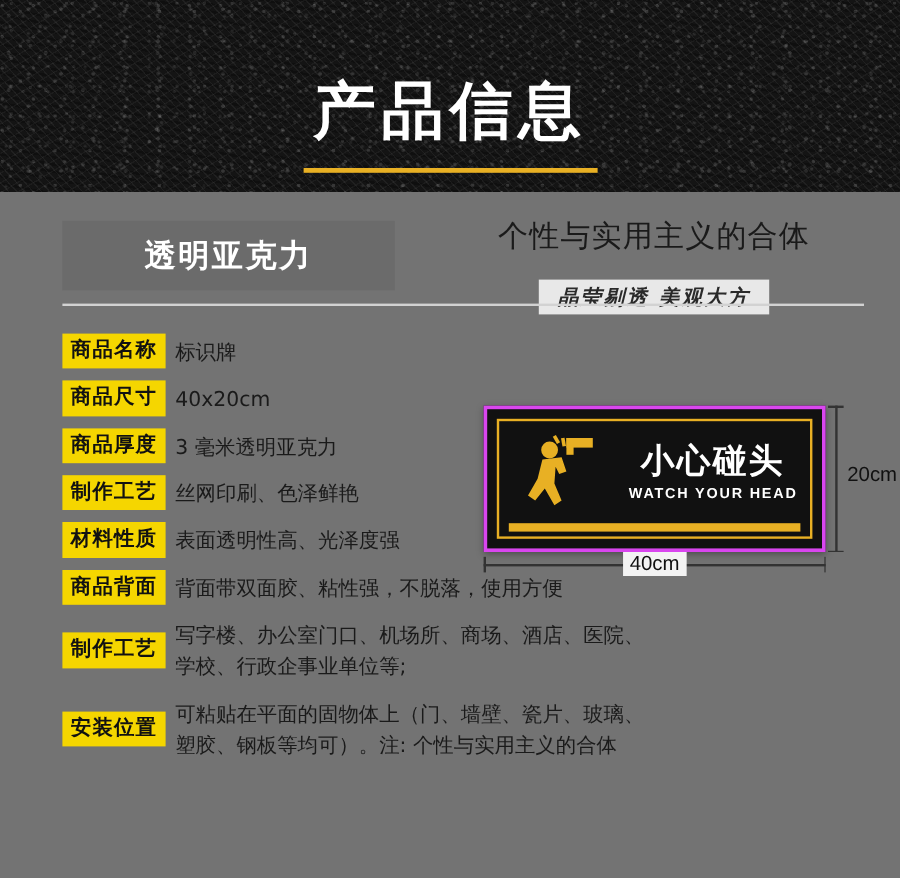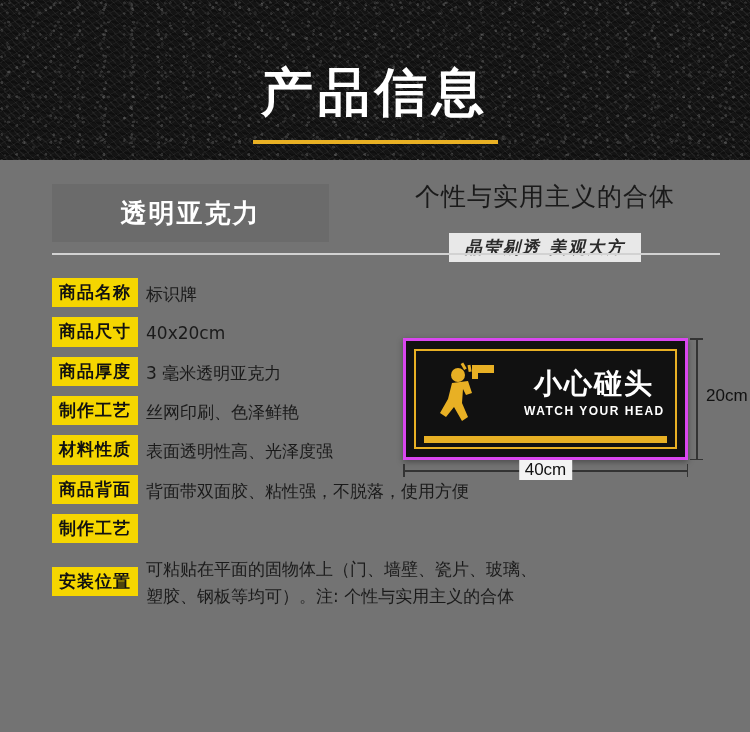--- a/index.html
+++ b/index.html
@@ -344,20 +344,24 @@
         <div class="spec-value">表面透明性高、光泽度强</div>
       </div>
 
       <div class="spec-row">
         <div class="spec-label">商品背面</div>
         <div class="spec-value">背面带双面胶、粘性强，不脱落，使用方便</div>
       </div>
 
       <div class="spec-row">
         <div class="spec-label">制作工艺</div>
+        <div class="spec-value">
+          <span class="l2">写字楼、办公室门口、机场所、商场、酒店、医院、</span>
+          <span class="l2">学校、行政企事业单位等;</span>
+        </div>
       </div>
 
       <div class="spec-row">
         <div class="spec-label">安装位置</div>
         <div class="spec-value">
           <span class="l2">可粘贴在平面的固物体上（门、墙壁、瓷片、玻璃、</span>
           <span class="l2">塑胶、钢板等均可）。注: 个性与实用主义的合体</span>
         </div>
       </div>
 

